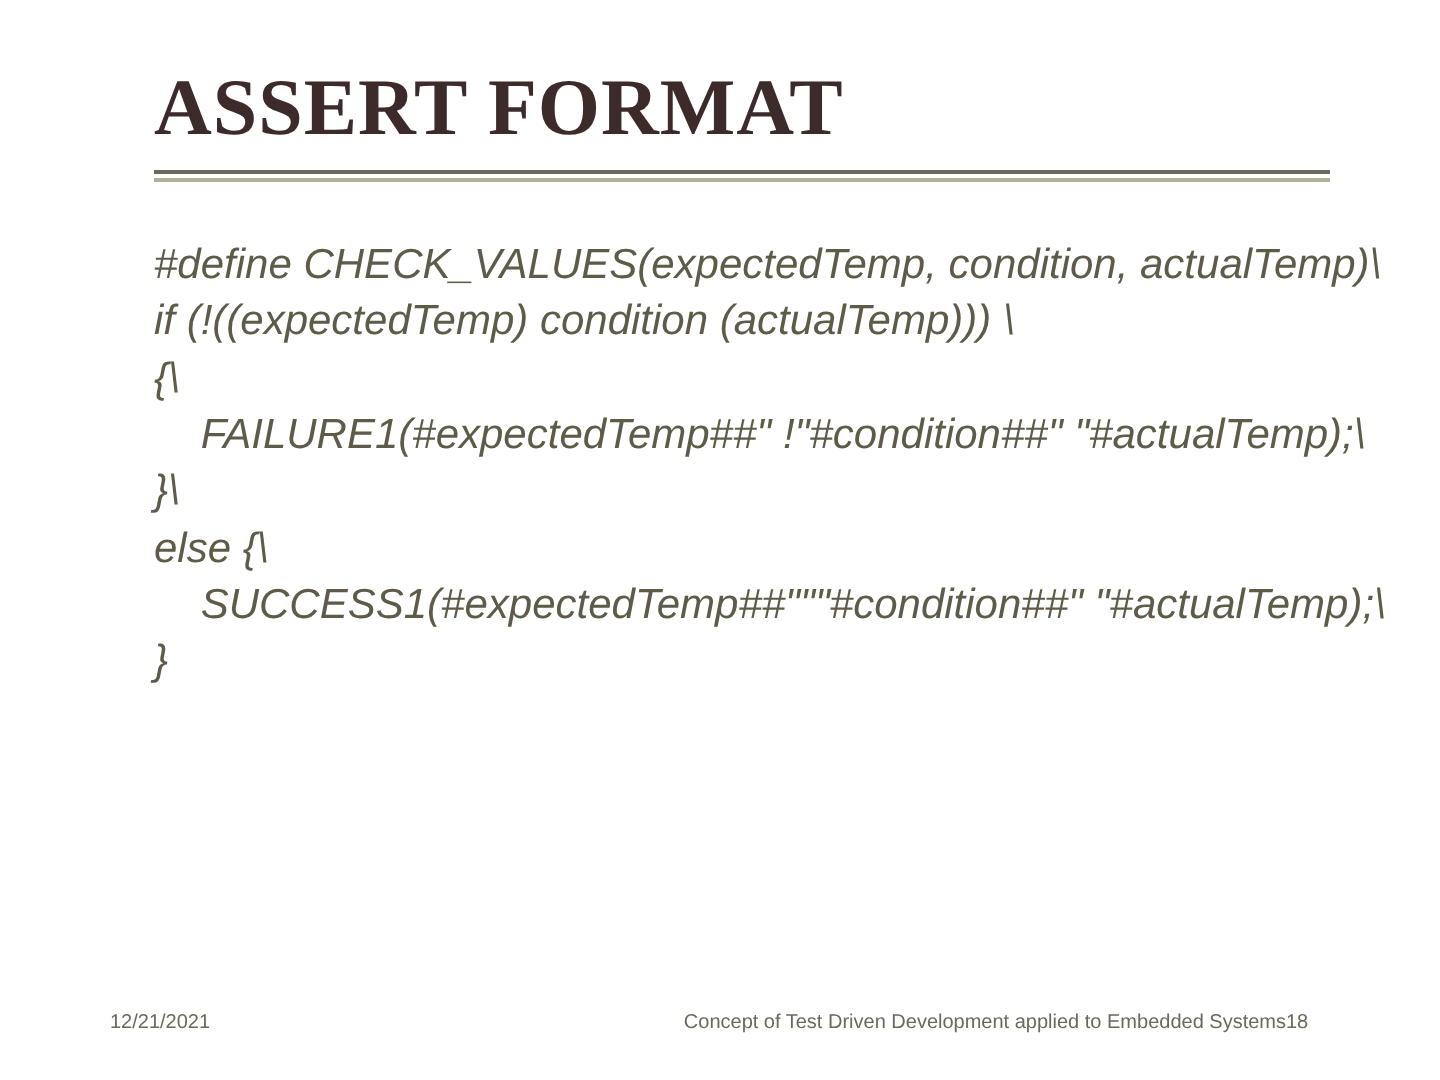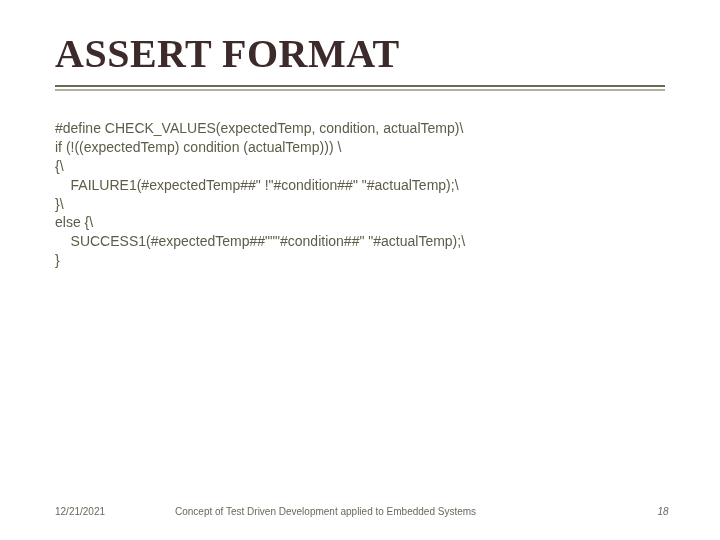--- a/index.html
+++ b/index.html
@@ -9,21 +9,21 @@
     height: 540px;
     background: #ffffff;
     font-family: Arial, Helvetica, sans-serif;
     position: relative;
     box-sizing: border-box;
   }
   .slide {
     width: 720px;
     height: 540px;
     position: relative;
-    padding: 30px 55px 0 55px;
+    padding: 30px 55px 0 77px;
     box-sizing: border-box;
   }
   .title {
     font-family: "Times New Roman", Times, serif;
     font-size: 40px;
     color: #3d2a2a;
     margin: 0 0 8px 0;
     letter-spacing: 0.5px;
   }
   .rule-block {
@@ -33,47 +33,47 @@
     height: 2px;
     background: #6a695c;
     margin-bottom: 2px;
   }
   .rule-bottom {
     height: 2px;
     background: #b3b09a;
   }
   .code {
     font-family: Arial, Helvetica, sans-serif;
-    font-size: 14px;
+    font-size: 21px;
     line-height: 1.35;
     color: #5e5c48;
     white-space: pre;
+    font-style: italic;
   }
   .footer {
     position: absolute;
     left: 55px;
     right: 37px;
     bottom: 22px;
     display: flex;
     align-items: flex-start;
     font-size: 10px;
     color: #6a695c;
   }
   .footer .date {
     flex: 0 0 120px;
   }
   .footer .center {
     flex: 1;
-    text-align: left;
+    text-align: right;
     line-height: 1.25;
   }
   .footer .pagenum {
     flex: 0 0 40px;
-    text-align: center;
-    font-style: italic;
+    text-align: left;
   }
 </style>
 </head>
 <body>
 
 <div class="slide">
 
   <h1 class="title">ASSERT FORMAT</h1>
 
   <div class="rule-block">

